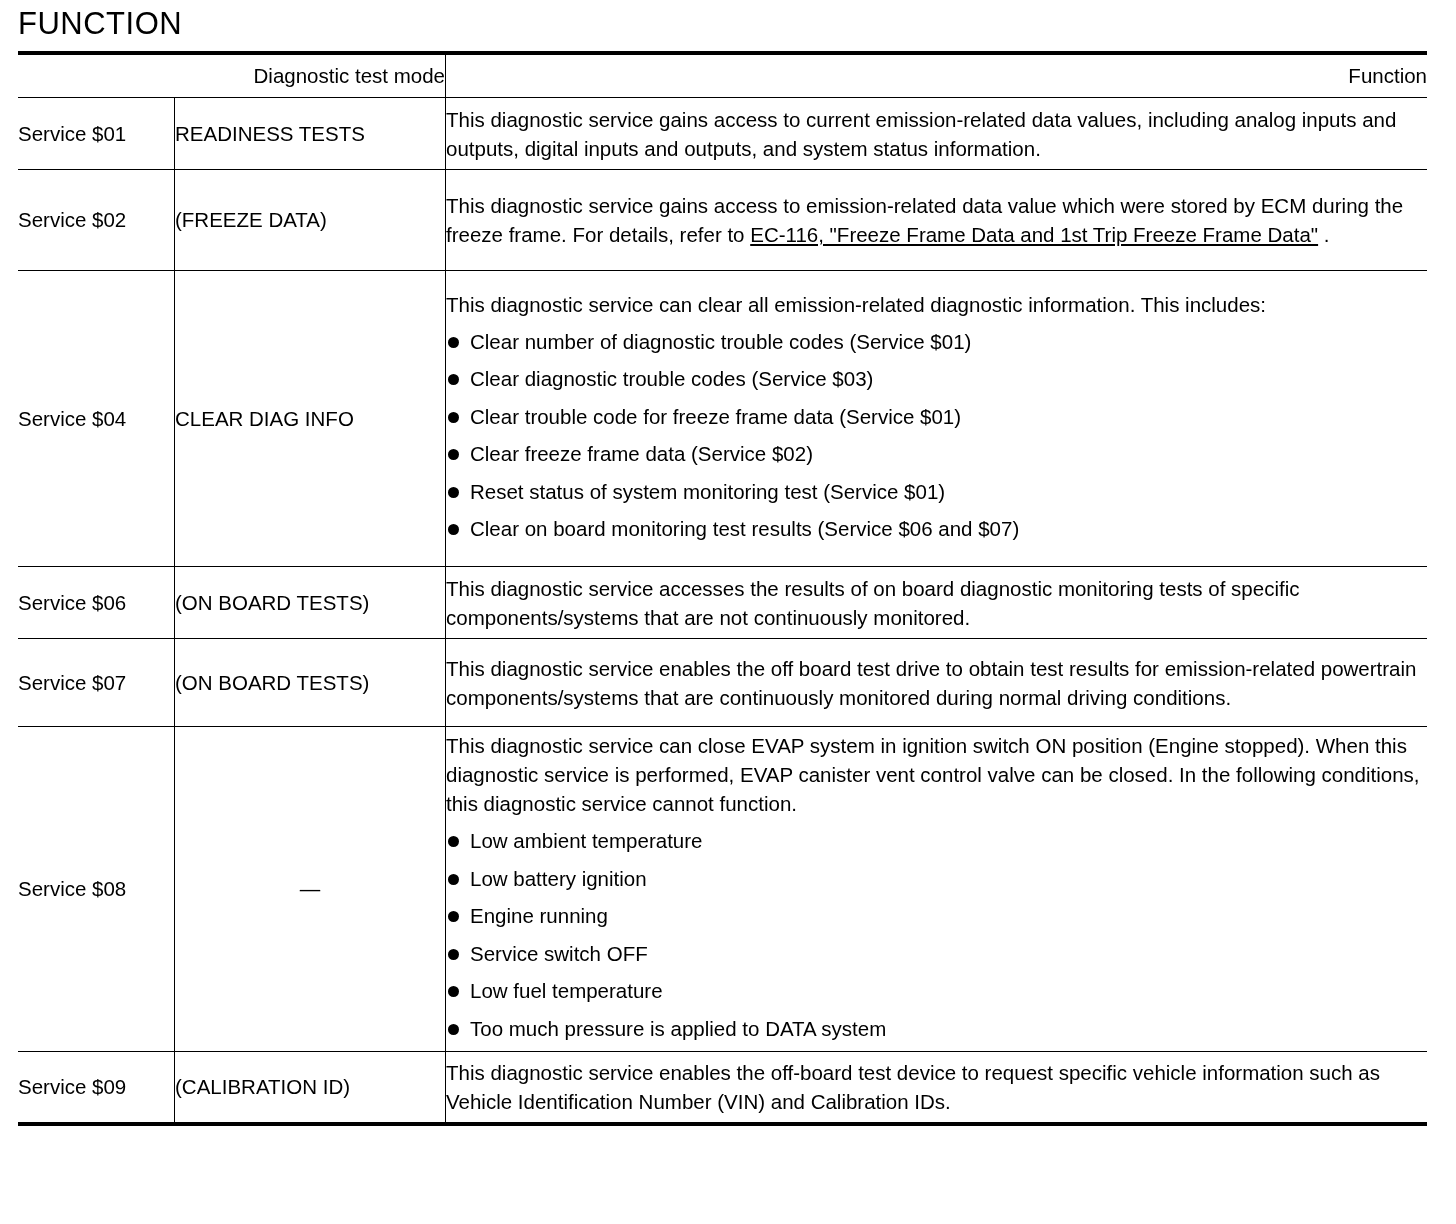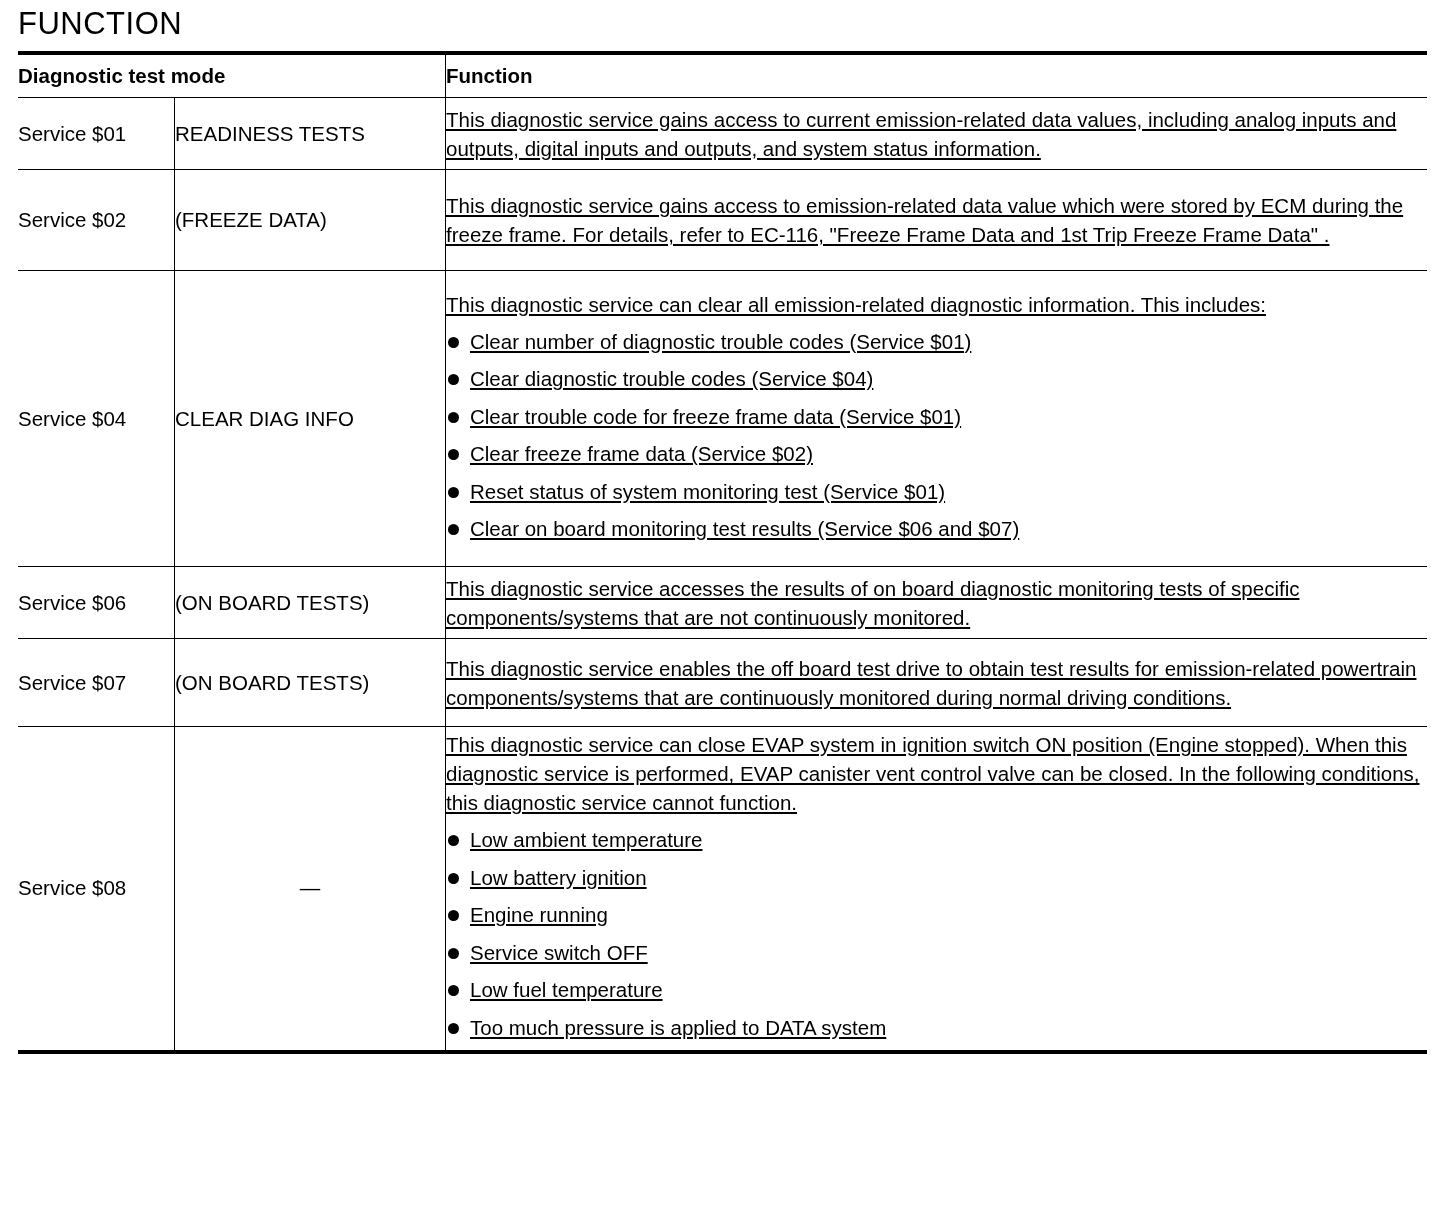--- a/index.html
+++ b/index.html
@@ -3,25 +3,25 @@
 <meta charset="utf-8">
 <style>
   html, body { margin:0; padding:0; background:#fff; }
   body { width:1456px; height:1224px; position:relative; font-family:"Liberation Sans", sans-serif; color:#000; }
   .title { position:absolute; left:18px; top:6px; font-size:31px; letter-spacing:0.5px; }
   table.fn { position:absolute; left:18px; top:51px; width:1409px; border-collapse:collapse; font-size:20.5px; }
   table.fn td, table.fn th { border:1px solid #000; vertical-align:middle; padding:0; }
   table.fn { border-top:4px solid #000; border-bottom:4px solid #000; }
   table.fn tr > *:first-child { border-left:none; }
   table.fn tr > *:last-child { border-right:none; }
-  th { font-weight:bold; height:42px; text-align:left; }
+  th { font-weight:normal; height:42px; text-align:right; }
   td.svc { width:156px; padding-left:16px; }
   td.mode { width:270px; padding-left:16px; }
   td.mode.dash { text-align:center; padding-left:0; }
-  td.func { padding:8px 12px 8px 15px; line-height:29px;text-decoration:underline; }
+  td.func { padding:8px 12px 8px 15px; line-height:29px; }
   .desc { }
   ul.bul { list-style:none; margin:4px 0 0 0; padding:0; }
   ul.bul li { line-height:37.5px; position:relative; padding-left:24px; }
   ul.bul li .dot { position:absolute; left:2px; top:14px; width:11px; height:11px; border-radius:50%; background:#000; }
   a.ref { color:#000; text-decoration:underline; }
 </style>
 </head>
 <body>
 
 <div class="title">FUNCTION</div>
@@ -48,21 +48,21 @@
   </tr>
 
 
   <tr style="height:296px">
     <td class="svc">Service $04</td>
     <td class="mode">CLEAR DIAG INFO</td>
     <td class="func">
       <div>This diagnostic service can clear all emission-related diagnostic information. This includes:</div>
       <ul class="bul">
         <li><span class="dot"></span><span>Clear number of diagnostic trouble codes (Service $01)</span></li>
-        <li><span class="dot"></span><span>Clear diagnostic trouble codes (Service $04)</span></li>
+        <li><span class="dot"></span><span>Clear diagnostic trouble codes (Service $03)</span></li>
         <li><span class="dot"></span><span>Clear trouble code for freeze frame data (Service $01)</span></li>
         <li><span class="dot"></span><span>Clear freeze frame data (Service $02)</span></li>
         <li><span class="dot"></span><span>Reset status of system monitoring test (Service $01)</span></li>
         <li><span class="dot"></span><span>Clear on board monitoring test results (Service $06 and $07)</span></li>
       </ul>
     </td>
   </tr>
 
   <tr style="height:72px">
     <td class="svc">Service $06</td>
@@ -89,14 +89,21 @@
         <li><span class="dot"></span><span>Low ambient temperature</span></li>
         <li><span class="dot"></span><span>Low battery ignition</span></li>
         <li><span class="dot"></span><span>Engine running</span></li>
         <li><span class="dot"></span><span>Service switch OFF</span></li>
         <li><span class="dot"></span><span>Low fuel temperature</span></li>
         <li><span class="dot"></span><span>Too much pressure is applied to DATA system</span></li>
       </ul>
     </td>
   </tr>
 
+  <tr style="height:72px">
+    <td class="svc">Service $09</td>
+    <td class="mode">(CALIBRATION ID)</td>
+    <td class="func">
+          <div>This diagnostic service enables the off-board test device to request specific vehicle information such as Vehicle Identification Number (VIN) and Calibration IDs.</div>
+        </td>
+  </tr>
 </tbody>
   </table>
 
 </body></html>

